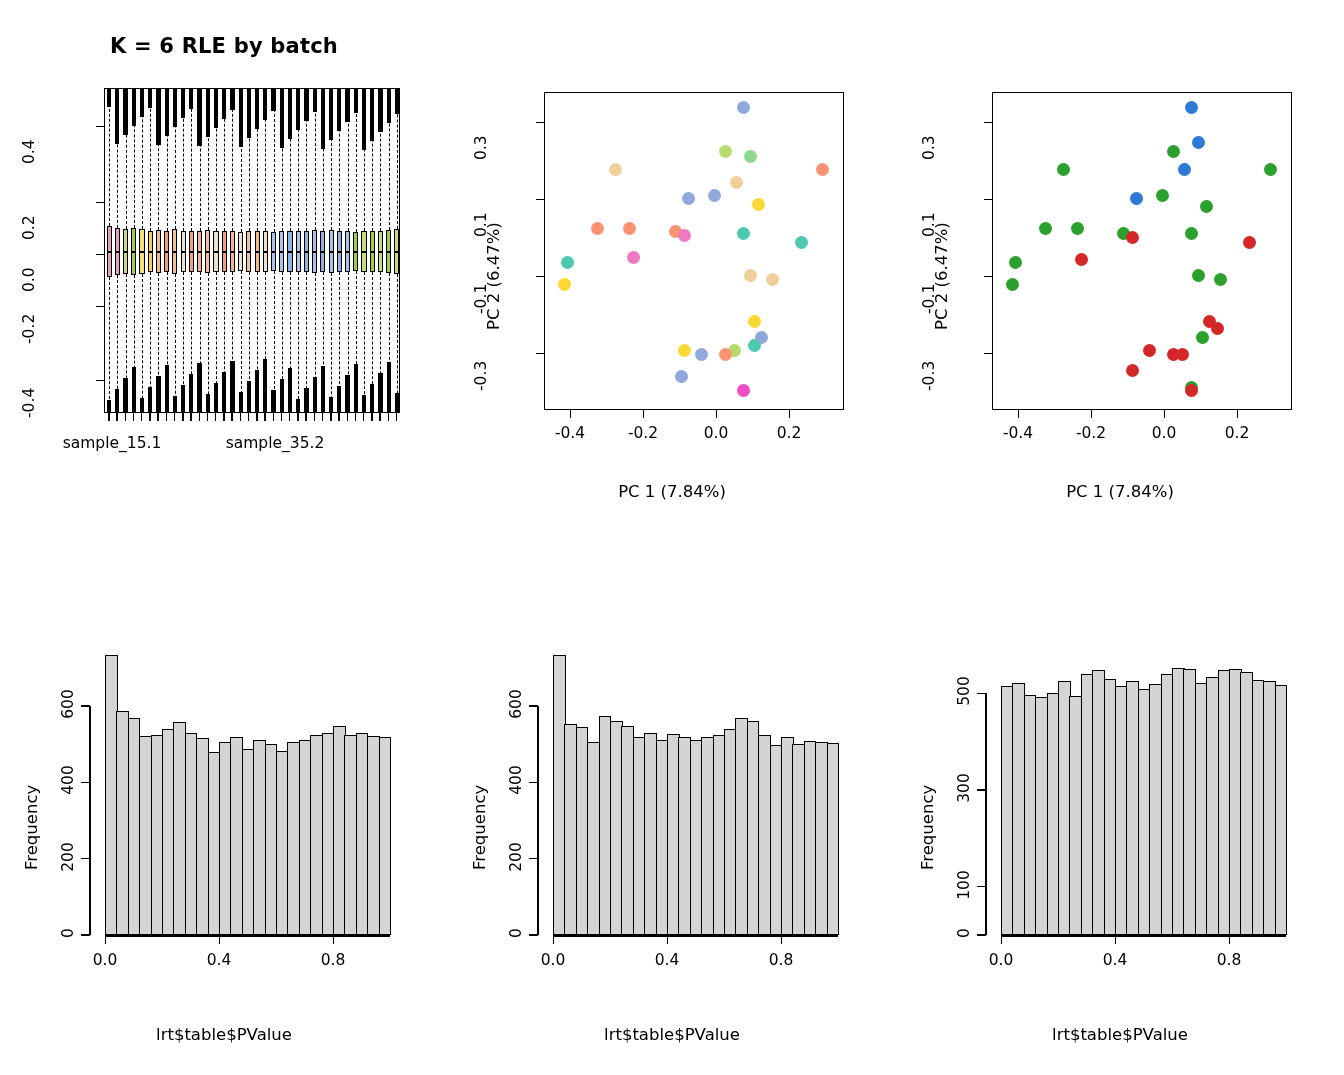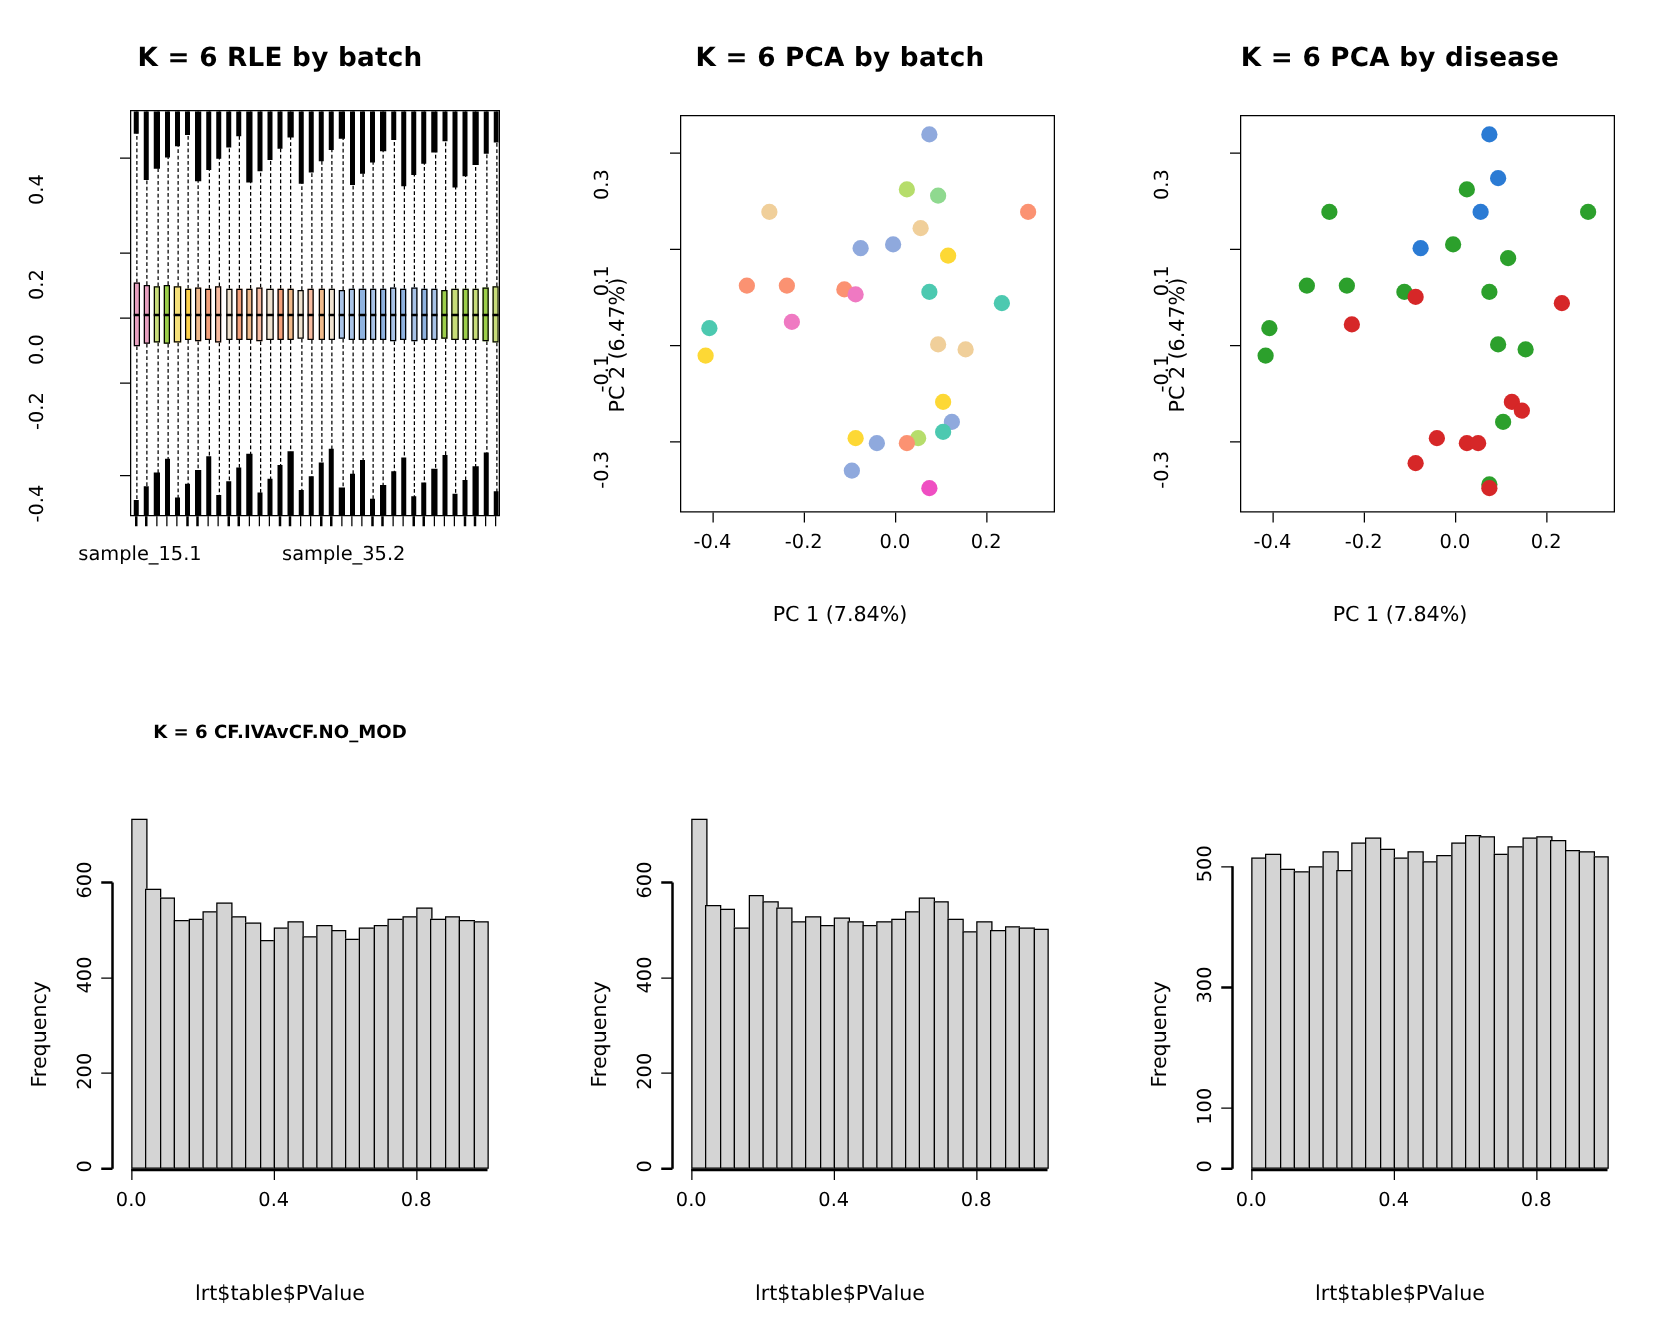--- a/index.html
+++ b/index.html
@@ -299,21 +299,20 @@
         <div class="tick" style="left:371.2222222222222px;top:413px;height:8px;"></div>
         <div class="tick" style="left:379.4444444444444px;top:413px;height:8px;"></div>
         <div class="tick" style="left:387.66666666666663px;top:413px;height:8px;"></div>
         <div class="tick" style="left:395.88888888888886px;top:413px;height:8px;"></div>
       </div>
     <div class="tl" style="left:52px;top:434px;width:120px;">sample_15.1</div>
     <div class="tl" style="left:210px;top:434px;width:130px;">sample_35.2</div>
   </div>
 
   <div class="panel">
-    <div class="title-big">K = 6 PCA by batch</div>
     <div class="plotbox" id="pcab-box" style="left:96px;top:92px;width:300px;height:318px;"></div>
     <div id="pcab-pts">
         <div class="dot" style="left:288.890243902439px;top:100.95833333333331px;background:#8fa9dd;"></div>
         <div class="dot" style="left:270.5975609756098px;top:145.125px;background:#b6dd6b;"></div>
         <div class="dot" style="left:296.20731707317077px;top:149.54166666666669px;background:#8fd98f;"></div>
         <div class="dot" style="left:160.84146341463415px;top:162.79166666666669px;background:#f0cf9a;"></div>
         <div class="dot" style="left:367.54878048780483px;top:162.79166666666669px;background:#fb9272;"></div>
         <div class="dot" style="left:281.5731707317073px;top:176.04166666666666px;background:#f0cf9a;"></div>
         <div class="dot" style="left:259.6219512195122px;top:189.29166666666666px;background:#8fa9dd;"></div>
         <div class="dot" style="left:234.0121951219512px;top:191.5px;background:#8fa9dd;"></div>
@@ -356,21 +355,20 @@
     <div class="tl" style="left:82px;top:424px;width:80px;">-0.4</div>
     <div class="tl" style="left:155px;top:424px;width:80px;">-0.2</div>
     <div class="tl" style="left:228px;top:424px;width:80px;">0.0</div>
     <div class="tl" style="left:301px;top:424px;width:80px;">0.2</div>
 
     <div class="axlabel" style="top:482px;left:0;">PC 1 (7.84%)</div>
     <div class="axlabel-v" style="left:36px;top:330px;">PC 2 (6.47%)</div>
   </div>
 
   <div class="panel">
-    <div class="title-big">K = 6 PCA by disease</div>
     <div class="plotbox" id="pcad-box" style="left:96px;top:92px;width:300px;height:318px;"></div>
     <div id="pcad-pts">
         <div class="dot" style="left:288.890243902439px;top:100.95833333333331px;background:#2b7bd4;"></div>
         <div class="dot" style="left:296.20731707317077px;top:136.29166666666669px;background:#2b7bd4;"></div>
         <div class="dot" style="left:270.5975609756098px;top:145.125px;background:#2ca02c;"></div>
         <div class="dot" style="left:281.5731707317073px;top:162.79166666666669px;background:#2b7bd4;"></div>
         <div class="dot" style="left:160.84146341463415px;top:162.79166666666669px;background:#2ca02c;"></div>
         <div class="dot" style="left:367.54878048780483px;top:162.79166666666669px;background:#2ca02c;"></div>
         <div class="dot" style="left:259.6219512195122px;top:189.29166666666666px;background:#2ca02c;"></div>
         <div class="dot" style="left:234.0121951219512px;top:191.5px;background:#2b7bd4;"></div>
@@ -413,21 +411,20 @@
     <div class="tl" style="left:82px;top:424px;width:80px;">-0.4</div>
     <div class="tl" style="left:155px;top:424px;width:80px;">-0.2</div>
     <div class="tl" style="left:228px;top:424px;width:80px;">0.0</div>
     <div class="tl" style="left:301px;top:424px;width:80px;">0.2</div>
 
     <div class="axlabel" style="top:482px;left:0;">PC 1 (7.84%)</div>
     <div class="axlabel-v" style="left:36px;top:330px;">PC 2 (6.47%)</div>
   </div>
 
   <div class="panel">
-    <div class="title-small" style="top:38px;">K = 6 CF.IVAvCF.NO_MOD</div>
     <div id="h0" style="position: absolute; left: 0px; top: -540px; width: 448px; height: 1075px;">
         <div class="bar" style="left:105px;top:654.5394736842105px;width:12.700000000000001px;height:280.4605263157895px;"></div>
         <div class="bar" style="left:116.4px;top:710.6315789473684px;width:12.700000000000001px;height:224.36842105263156px;"></div>
         <div class="bar" style="left:127.8px;top:717.5px;width:12.700000000000001px;height:217.5px;"></div>
         <div class="bar" style="left:139.2px;top:735.8157894736842px;width:12.700000000000001px;height:199.18421052631584px;"></div>
         <div class="bar" style="left:150.6px;top:734.671052631579px;width:12.700000000000001px;height:200.32894736842104px;"></div>
         <div class="bar" style="left:162px;top:728.9473684210526px;width:12.700000000000001px;height:206.0526315789474px;"></div>
         <div class="bar" style="left:173.4px;top:722.078947368421px;width:12.700000000000001px;height:212.92105263157896px;"></div>
         <div class="bar" style="left:184.8px;top:732.7631578947369px;width:12.700000000000001px;height:202.23684210526312px;"></div>
         <div class="bar" style="left:196.2px;top:738.4868421052631px;width:12.700000000000001px;height:196.51315789473688px;"></div>

